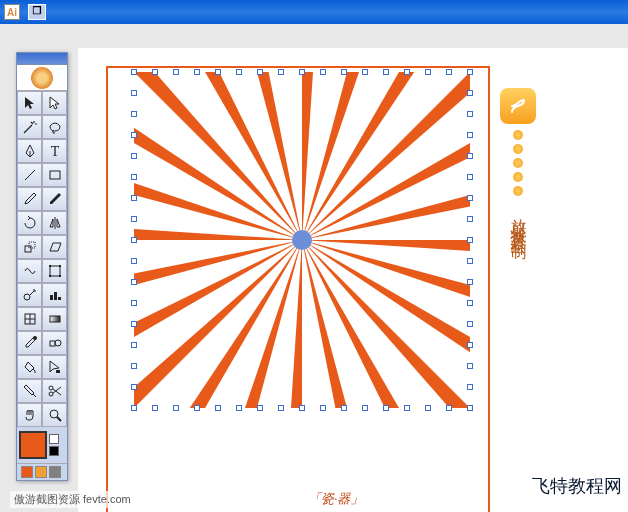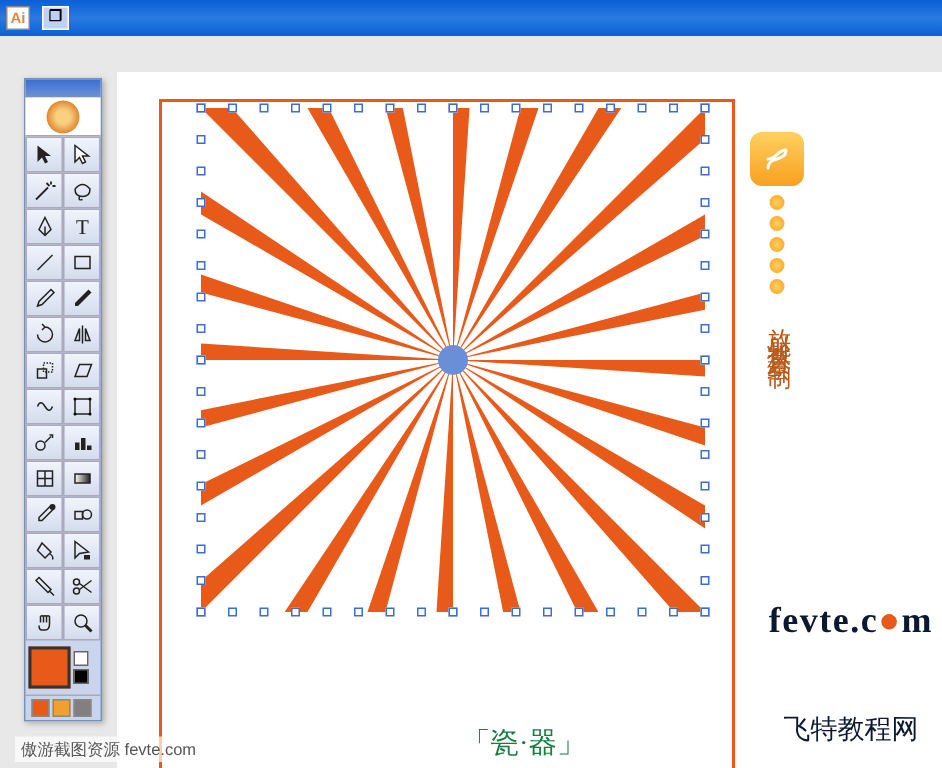--- a/index.html
+++ b/index.html
@@ -31,21 +31,21 @@
 .starburst { position: absolute; left: 56px; top: 24px; width: 336px; height: 336px; }
 .starburst svg { width: 100%; height: 100%; }
 .sel-handle { position: absolute; width: 6px; height: 6px; background: #fff; border: 1px solid #3a6fd0; }
 
 .side-ornament { position: absolute; left: 420px; top: 40px; width: 40px; display: flex; flex-direction: column; align-items: center; }
 .orn-icon { width: 36px; height: 36px; border-radius: 8px; background: linear-gradient(to bottom, #ffd060, #f8a020); display: flex; align-items: center; justify-content: center; margin-bottom: 4px; }
 .orn-icon svg { width: 24px; height: 24px; }
 .orn-dot { width: 10px; height: 10px; border-radius: 50%; background: radial-gradient(circle, #ffd060, #f8a020); margin: 2px 0; }
 .orn-text { writing-mode: vertical-rl; text-orientation: upright; font-size: 16px; color: #b85a1a; margin-top: 8px; letter-spacing: 4px; font-weight: 500; }
 
-.bottom-tag { position: absolute; left: 230px; bottom: 4px; font-size: 19px; color: #15803d; font-family: serif; }
+.bottom-tag { position: absolute; left: 230px; bottom: 4px; font-size: 13px; color: #c2410c; font-family: serif; font-style: italic; }
 .watermark-img { position: absolute; right: 6px; bottom: 14px; text-align: center; }
 .watermark-img .w1 { font-family: Georgia, serif; font-size: 24px; font-weight: bold; color: #0a1830; letter-spacing: 1px; }
 .watermark-img .dot-o { color: #e85a1a; }
 .watermark-img .w2 { font-size: 18px; color: #0a1830; font-weight: normal; margin-top: 46px; }
 
 .foot-watermark { position: absolute; left: 10px; bottom: 4px; font-size: 11px; color: #555; background: rgba(255,255,255,0.7); padding: 1px 4px; }
 </style>
 </head>
 <body>
 
@@ -366,22 +366,19 @@
       <div class="orn-dot"></div>
       <div class="orn-dot"></div>
       <div class="orn-dot"></div>
       <div class="orn-dot"></div>
       <div class="orn-text">放射状背景绘制</div>
     </div>
 
     <div class="bottom-tag">「瓷·器」</div>
 
     <div class="watermark-img">
-      <div class="w1">
-        <span>fevte</span><span>.c</span><span class="dot-o">●</span><span>m</span>
-      </div>
       <div class="w2">飞特教程网</div>
     </div>
   </div>
 
 </div>
 
 <div class="foot-watermark">傲游截图资源 fevte.com</div>
 
 </body></html>

